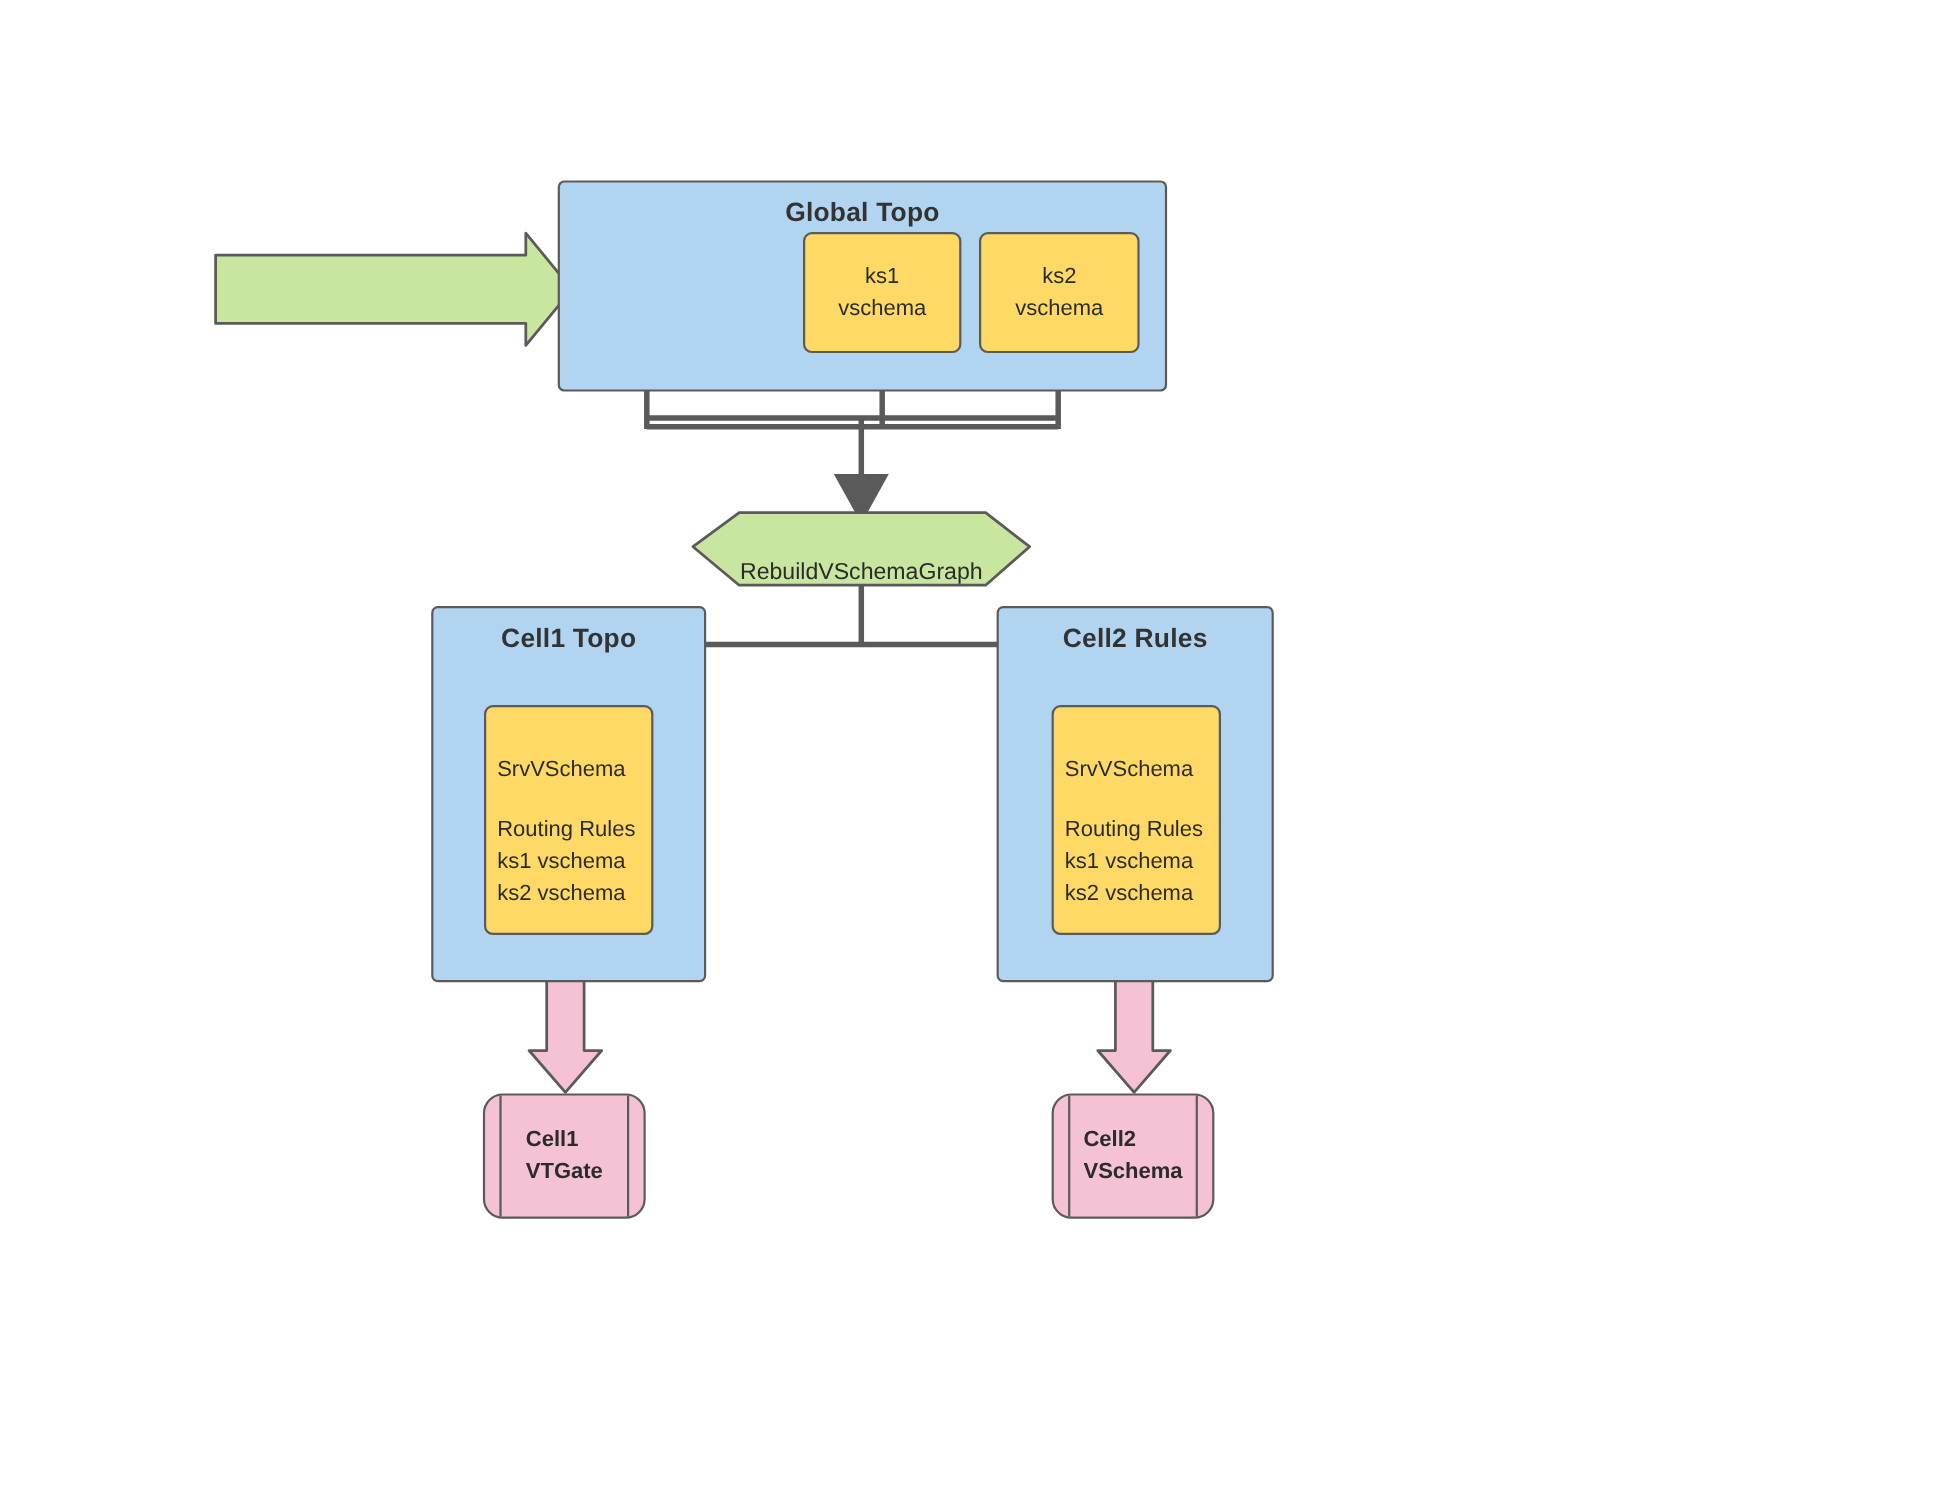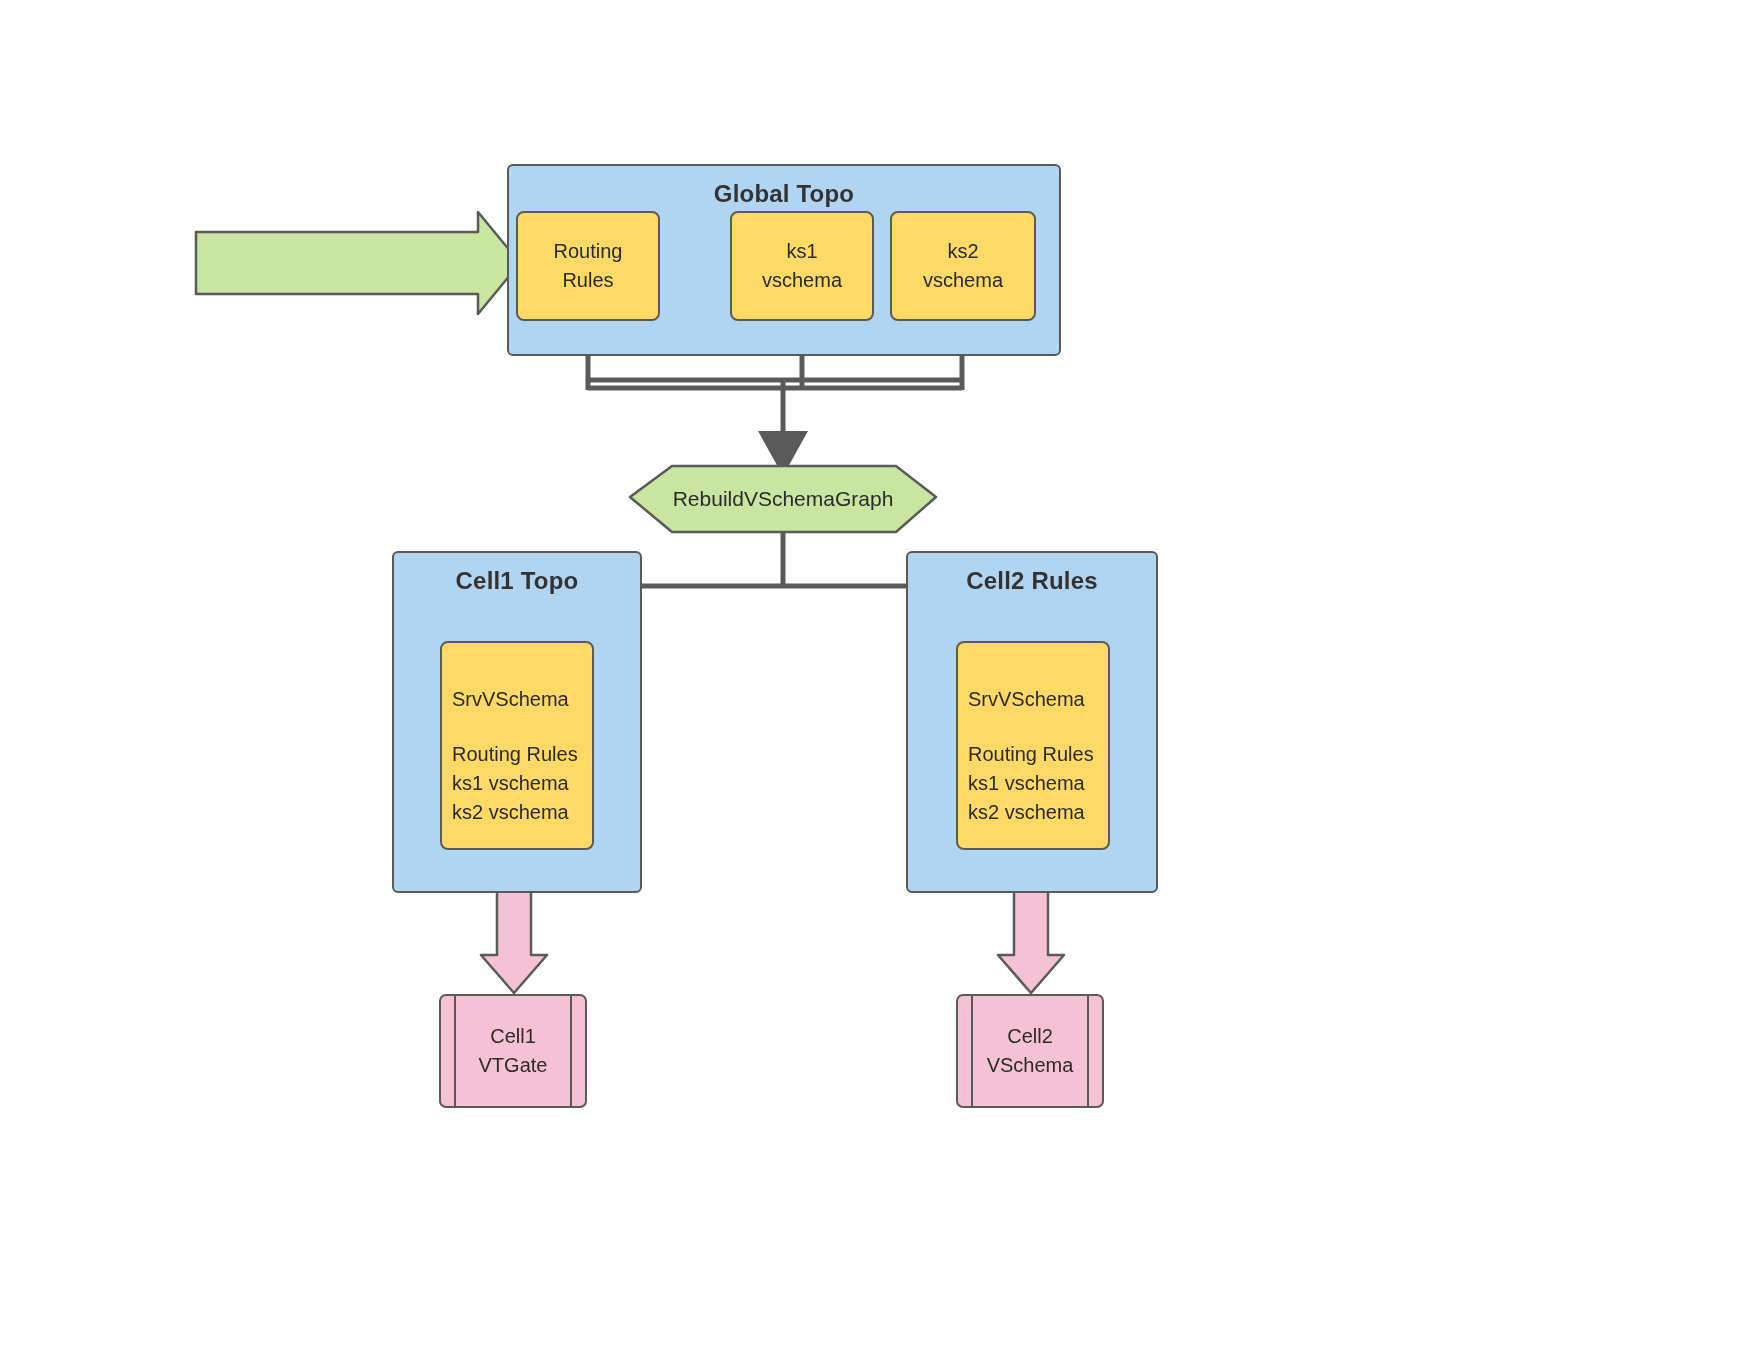--- a/index.html
+++ b/index.html
@@ -39,34 +39,34 @@
     align-items:flex-start;
     justify-content:flex-start;
     text-align:left;
     padding:42px 0 0 10px;
   }
   .ybox .lines{white-space:pre-line;}
 
   .pink-proc{
     background:#f5c2d5;
     border:2.5px solid #5a5a5a;
-    border-radius:7px;
+    border-radius:18px;
     display:flex;align-items:center;justify-content:center;
-    text-align:center;font-size:20px;color:#2b2b2b;line-height:1.45;
+    font-size:20px;color:#2b2b2b;line-height:1.45;font-weight:bold;
   }
   .pink-proc::before,.pink-proc::after{
     content:"";position:absolute;top:0;bottom:0;width:0;
     border-left:2.5px solid #5a5a5a;
   }
   .pink-proc::before{left:13px;}
   .pink-proc::after{right:13px;}
   .pink-proc .lbl{white-space:pre-line;position:relative;z-index:2;}
 
   .hexlabel{
-    position:absolute;display:flex;align-items:center;justify-content:center;
+    position:absolute;display:flex;align-items:flex-end;justify-content:center;
     font-size:21px;color:#2b2b2b;pointer-events:none;
   }
   .arrowlabel{
     position:absolute;display:flex;align-items:center;justify-content:center;
     font-size:20px;color:#2b2b2b;pointer-events:none;
   }
 </style>
 </head>
 <body>
 
@@ -101,24 +101,20 @@
 
     <path d="M497,845 L531,845 L531,955 L547,955 L514,993 L481,955 L497,955 Z" fill="#f5c2d5" stroke="#5a5a5a" stroke-width="2.5" stroke-linejoin="round"></path>
     <path d="M1014,845 L1048,845 L1048,955 L1064,955 L1031,993 L998,955 L1014,955 Z" fill="#f5c2d5" stroke="#5a5a5a" stroke-width="2.5" stroke-linejoin="round"></path>
   </svg>
 
 
   <div class="node topo" style="left:507px;top:164px;width:554px;height:192px;">
     <div class="topo-title">Global Topo</div>
   </div>
 
-  <div class="node ybox" style="left:516px;top:211px;width:144px;height:110px;">
-    <span class="lines">Routing
-Rules</span>
-  </div>
 
   <div class="node ybox" style="left:730px;top:211px;width:144px;height:110px;">
     <span class="lines">ks1
 vschema</span>
   </div>
 
   <div class="node ybox" style="left:890px;top:211px;width:146px;height:110px;">
     <span class="lines">ks2
 vschema</span>
   </div>

